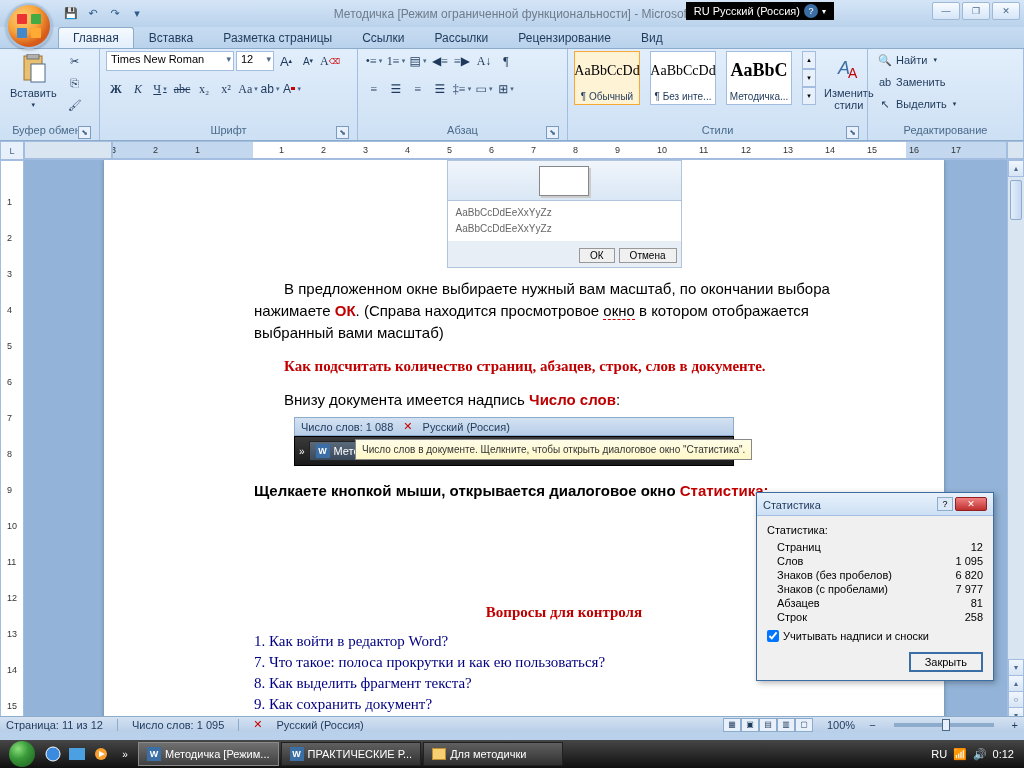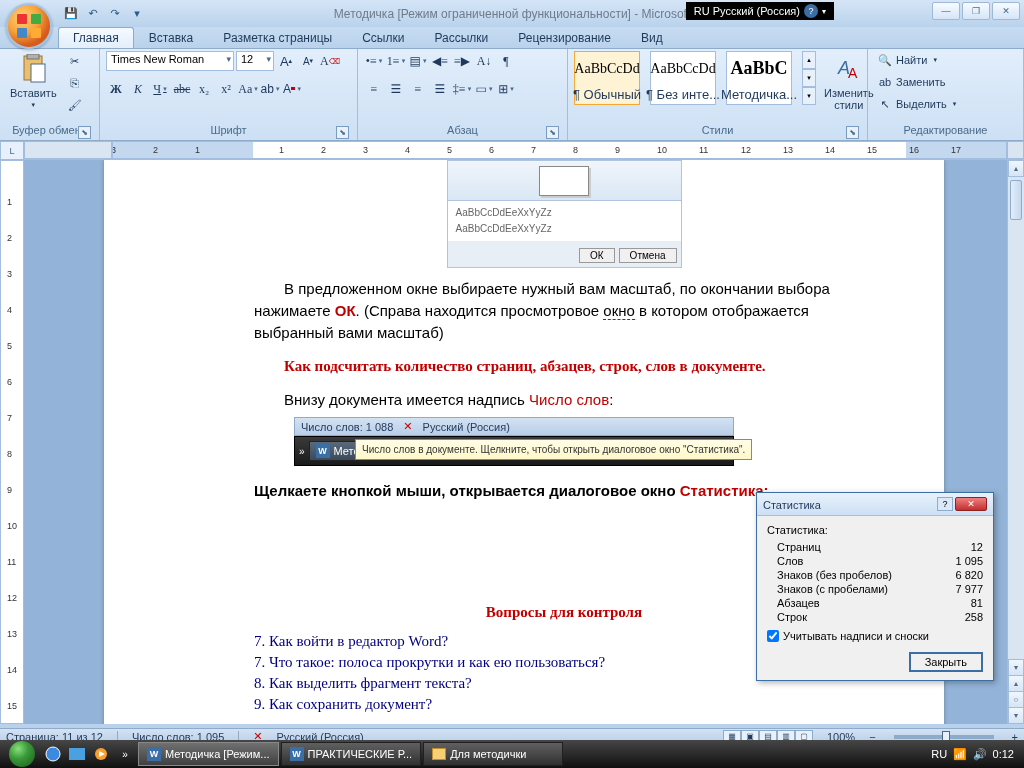--- a/index.html
+++ b/index.html
@@ -44,21 +44,21 @@
 .combo { background: #fff; border: 1px solid #a3bde0; height: 20px; font-size: 11px; padding: 1px 14px 1px 4px; position: relative; cursor: pointer; }
 .combo::after { content: '▾'; position: absolute; right: 2px; top: 2px; font-size: 9px; color: #4a6a8a; }
 .fmt-btn { width: 20px; height: 20px; border: 1px solid transparent; display: flex; align-items: center; justify-content: center; font-size: 12px; cursor: pointer; font-family: 'Times New Roman', serif; color: #1e395b; background: transparent; }
 .fmt-btn.split::after { content:'▾'; font-size:7px; margin-left:2px; color:#4a6a8a; }
 .color-bar { height: 3px; width: 12px; display: block; margin-top: -2px; }
 
 .style-gal { display: flex; gap: 10px; }
 .style-item { width: 66px; height: 54px; background: #fff; border: 1px solid #a3bde0; display: flex; flex-direction: column; align-items: center; justify-content: center; font-size: 9px; cursor: pointer; }
 .style-item.sel { border-color: #f7a933; background: #fff3d6; }
 .style-preview { font-family: 'Times New Roman'; font-size: 14px; color: #000; flex:1; display:flex; align-items:center;}
-.style-name { font-size: 13px; color: #1e395b; padding: 2px; white-space: nowrap; overflow:hidden; }
+.style-name { font-size: 10px; color: #1e395b; padding: 2px; white-space: nowrap; overflow:hidden; }
 .gal-arrows { width: 14px; display: flex; flex-direction: column; }
 .gal-arrow { flex:1; border: 1px solid #a3bde0; background:#e8f1fb; font-size:7px; display:flex; align-items:center; justify-content:center; cursor:pointer;}
 
 .edit-item { display: flex; align-items: center; gap: 4px; font-size: 11px; color: #1e395b; padding: 2px 4px; cursor: pointer; }
 .edit-item .icn { width: 14px; height: 14px; display: inline-flex; align-items: center; justify-content: center; font-size: 11px; }
 
 
 .ruler-row { height: 19px; background: #d7e6f7; border-bottom: 1px solid #a3bde0; display: flex; position: relative; }
 .ruler-corner { width: 24px; height: 19px; border: 1px solid #a3bde0; background: #e8f1fb; font-size: 9px; display:flex; align-items:center; justify-content:center; color:#4a6a8a;}
 .ruler-h { flex:1; background:#fff; position:relative; font-size:9px; overflow:hidden; border:1px solid #a3bde0;}
@@ -102,21 +102,21 @@
 .stats-body { padding: 8px 10px; }
 .stats-row { display: flex; padding: 1px 0 1px 10px; }
 .stats-row span:first-child { flex: 1; }
 .stats-row span:last-child { text-align: right; width: 40px; }
 .stats-check { padding: 6px 0; display: flex; align-items: center; gap: 4px; }
 .stats-check input { width: 12px; height: 12px; }
 .stats-btnrow { text-align: right; padding-top: 4px; }
 .stats-closebtn { border: 2px solid #3a6ea5; background:#f0f0f0; padding: 2px 14px; cursor:pointer; font-size:11px;}
 
 
-.statusbar { position: absolute; bottom: 24px; left: 0; right: 0; height: 16px; background: linear-gradient(#d4e2f2,#b8cee8); border-top:1px solid #8dabca; display:flex; align-items:center; font-size:11px; color:#1e395b; padding: 0 6px; gap: 14px;}
+.statusbar { position: absolute; bottom: 36px; left: 0; right: 0; height: 16px; background: linear-gradient(#d4e2f2,#b8cee8); border-top:1px solid #8dabca; display:flex; align-items:center; font-size:11px; color:#1e395b; padding: 0 6px; gap: 14px;}
 .statusbar .sep { width:1px; height:12px; background:#8dabca;}
 .statusbar .spacer { flex:1; }
 .view-btns { display:flex; gap:0;}
 .view-btn { width:18px; height:14px; border:1px solid #8dabca; background:#e8f1fb; font-size:8px; display:flex; align-items:center; justify-content:center; cursor:pointer;}
 .zoom-slider { width:100px; height:4px; background:#8dabca; position:relative; margin: 0 4px;}
 .zoom-thumb { position:absolute; width:8px; height:12px; background:#e8f1fb; border:1px solid #4a6a8a; top:-4px; left:48px;}
 
 
 .taskbar { position:absolute; bottom:0; left:0; right:0; height:28px; background: linear-gradient(#464646,#101010); display:flex; align-items:center; padding:0 4px; gap:2px;}
 .start-orb { width:36px; height:28px; display:flex; align-items:center; justify-content:center; cursor:pointer;}
@@ -371,21 +371,21 @@
           <div>AaBbCcDdEeXxYyZz</div>
           <div>AaBbCcDdEeXxYyZz</div>
         </div>
         <div class="embed-btns"><span>ОК</span><span>Отмена</span></div>
       </div>
 
       <p class="doc-text" style="text-indent:30px"><span>В предложенном окне выбираете нужный вам масштаб, по окончании выбора нажимаете </span><span class="red">ОК</span><span>. (Справа находится просмотровое </span><span style="border-bottom:1px dashed #c00">окно</span><span> в котором отображается выбранный вами масштаб)</span></p>
 
       <p class="doc-text red" style="text-indent:30px;margin-top:12px">Как подсчитать количество страниц, абзацев, строк, слов в документе.</p>
 
-      <p class="doc-text" style="text-indent:30px;margin-top:12px"><span>Внизу документа имеется надпись </span><span class="redplain" style="font-weight:normal">Число слов</span><span>:</span></p>
+      <p class="doc-text" style="text-indent:30px;margin-top:12px"><span>Внизу документа имеется надпись </span><span class="redplain" style="font-weight:bold">Число слов</span><span>:</span></p>
 
       <div class="embed-box2">
         <div class="status-strip">
           <span>Число слов: 1 088</span>
           <span style="color:#c00">✕</span>
           <span>Русский (Россия)</span>
         </div>
         <div class="task-strip">
           <span style="color:#fff;font-size:10px">»</span>
           <div class="task-item">
@@ -393,21 +393,21 @@
               <span>Мето</span>
             </div>
           <div class="tooltip-box">Число слов в документе. Щелкните, чтобы открыть диалоговое окно "Статистика".</div>
         </div>
       </div>
 
       <p class="doc-text" style="margin-top:14px;font-weight:bold"><span>Щелкаете кнопкой мыши, открывается диалоговое окно </span><span class="redplain">Статистика:</span></p>
 
       <p class="doc-text red" style="text-align:center;margin-top:100px">Вопросы для контроля</p>
 
-      <p class="doc-text blue" style="margin-top:8px">7. Как войти в редактор Word?</p>
+      <p class="doc-text blue" style="margin-top:8px">1. Как войти в редактор Word?</p>
       <p class="doc-text blue">7. Что такое: полоса прокрутки и как ею пользоваться?</p>
       <p class="doc-text blue">8. Как выделить фрагмент текста?</p>
       <p class="doc-text blue">9. Как сохранить документ?</p>
     </div>
   </div>
 
   <div class="scrollbar-v">
     <div class="sb-btn">▴</div>
     <div class="sb-thumb" style="top:20px;height:40px"></div>
     <div class="sb-btn" style="position:absolute;bottom:48px;left:0;right:0">▾</div>

